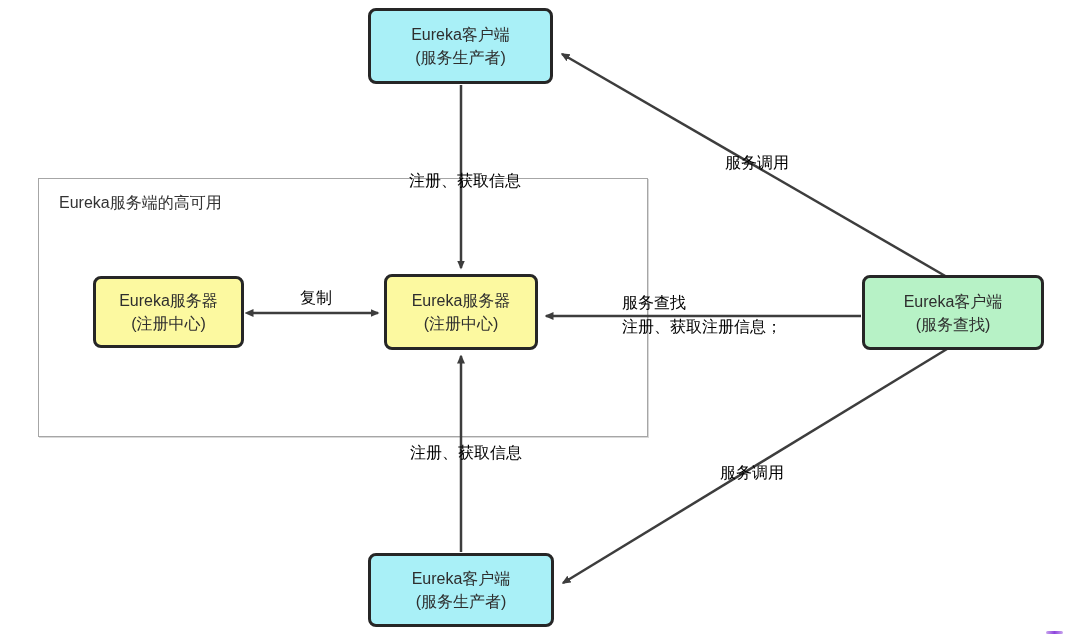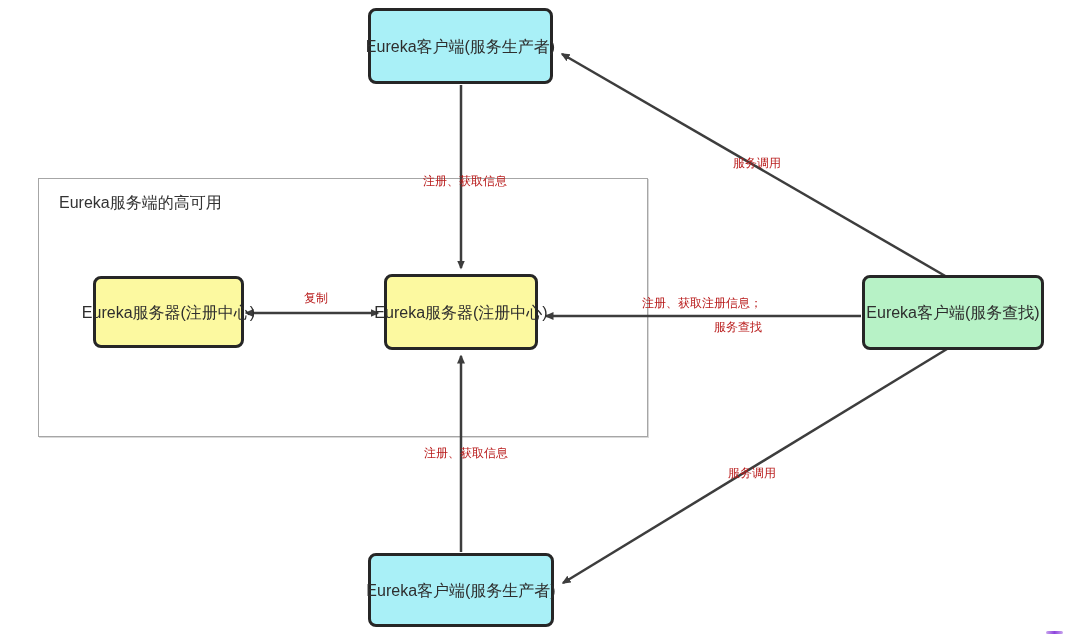--- a/index.html
+++ b/index.html
@@ -38,44 +38,44 @@
     width: 1080px; height: 636px;
   }
   svg.arrows line { stroke: #3d3d3d; stroke-width: 2.5; }
   
   .node {
     position: absolute;
     box-sizing: border-box;
     border: 3px solid #262626;
     border-radius: 8px;
     display: flex;
-    flex-direction: row;
+    flex-direction: column;
     align-items: center;
     justify-content: center;
     font-size: 16px;
     line-height: 23px;
     color: #2e2e2e;
     text-align: center;
     white-space: nowrap;
   }
   .node-cyan   { background: #a9f0f7; }
   .node-green  { background: #b7f2c6; }
   .node-yellow { background: #fcf9a0; text-align: center; }
   #node-top    { left: 368px; top: 8px;   width: 185px; height: 76px; }
   #node-bottom { left: 368px; top: 553px; width: 186px; height: 74px; }
   #node-right  { left: 862px; top: 275px; width: 182px; height: 75px; }
   #node-center { left: 384px; top: 274px; width: 154px; height: 76px; }
   #node-left   { left: 93px;  top: 276px; width: 151px; height: 72px; }
   
   .edge-label {
     position: absolute;
     transform: translate(-50%, -50%);
-    font-size: 12px;
-    color: #b91c1c;
-    text-align: right;
+    font-size: 16px;
+    color: #000000;
+    text-align: left;
     line-height: 24px;
     white-space: nowrap;
   }
   #lbl-reg-top    { left: 465px; top: 181px; }
   #lbl-reg-bottom { left: 466px; top: 453px; }
   #lbl-replicate  { left: 316px; top: 298px; }
   #lbl-consumer   { left: 702px; top: 315px; }
   #lbl-invoke-top    { left: 757px; top: 163px; }
   #lbl-invoke-bottom { left: 752px; top: 473px; }
   
@@ -113,22 +113,22 @@
     <line x1="947" y1="349" x2="563" y2="583" marker-end="url(#ah-end)"></line>
   </svg>
 
   <div class="edge-label" id="lbl-reg-top">注册、获取信息</div>
 
   <div class="edge-label" id="lbl-reg-bottom">注册、获取信息</div>
 
   <div class="edge-label" id="lbl-replicate">复制</div>
 
   <div class="edge-label" id="lbl-consumer">
+    <div>服务查找</div>
     <div>注册、获取注册信息；</div>
-    <div>服务查找</div>
   </div>
 
   <div class="edge-label" id="lbl-invoke-top">服务调用</div>
 
   <div class="edge-label" id="lbl-invoke-bottom">服务调用</div>
 
   <div class="node node-cyan" id="node-top">
     <span>Eureka客户端</span>
     <span>(服务生产者)</span>
   </div>

